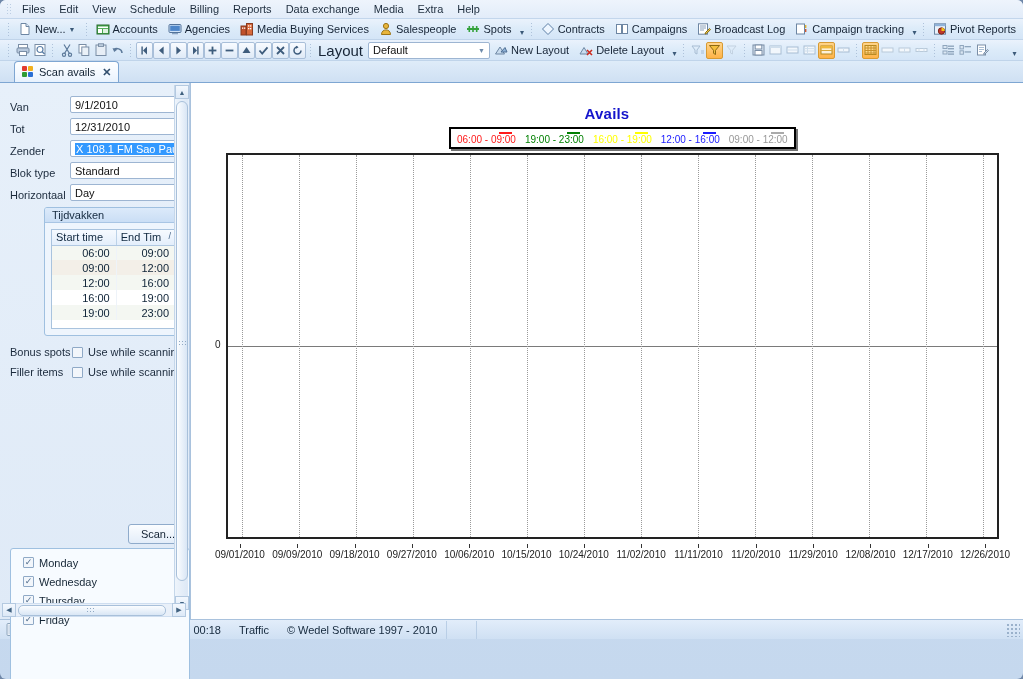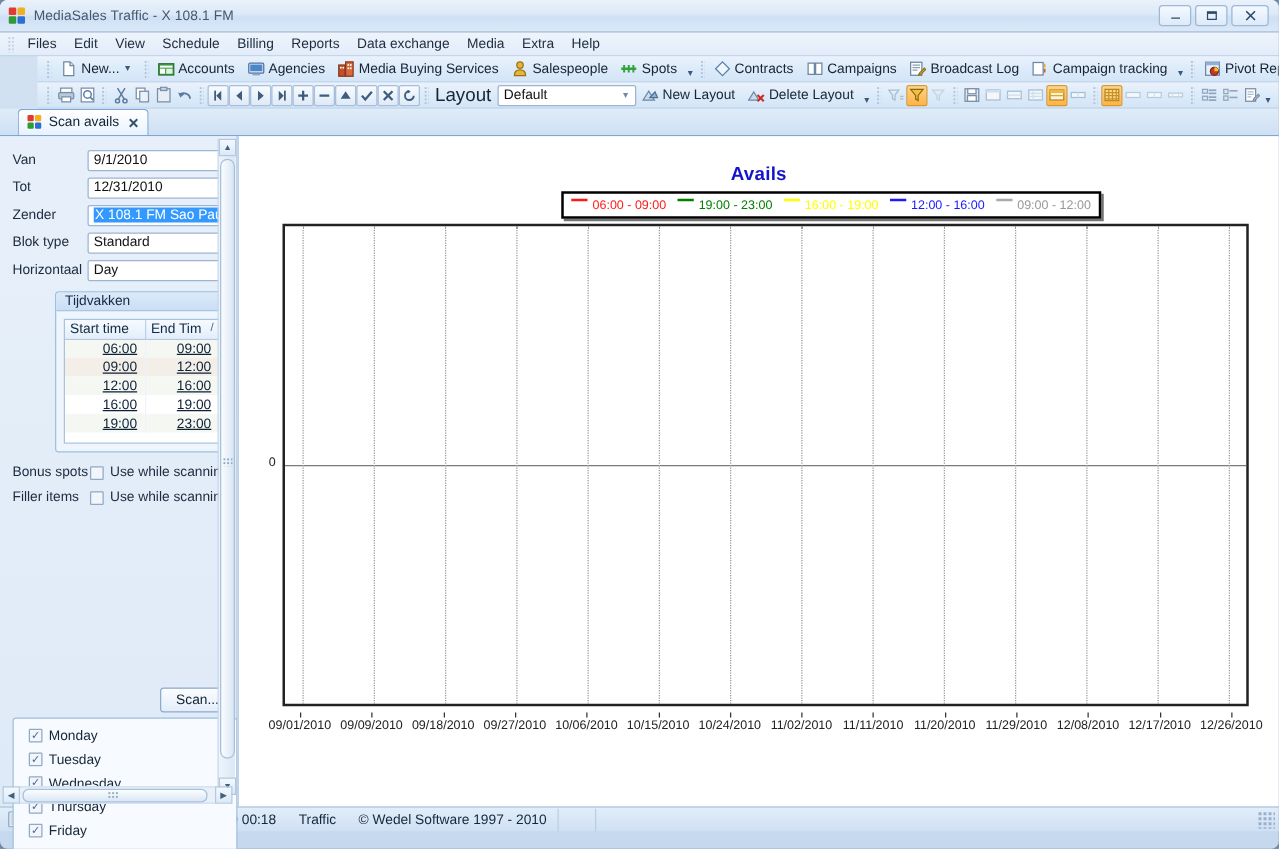--- a/index.html
+++ b/index.html
@@ -53,21 +53,21 @@
   }
   .grip { width:5px; height:13px; margin-right:4px;
     background-image: radial-gradient(#b6c9e0 40%, transparent 41%);
     background-size: 3px 3px; opacity:.9; flex:none;}
   .menu-item { padding:2px 7px; font-size:11px; color:#1d2c3d; cursor:default; white-space:nowrap;}
   
   .toolbar {
     height:21px; display:flex; align-items:center;
     background: linear-gradient(180deg,#eaf2fc 0%,#dcebf9 50%,#d4e5f7 100%);
     border-bottom:1px solid #c0d4ea;
-    padding-left:4px; overflow:hidden;margin-left:30px;
+    padding-left:4px; overflow:hidden;
   }
   .tb-btn {
     display:flex;align-items:center;gap:3px;
     padding:1px 5px 1px 3px;height:18px;border:1px solid transparent;border-radius:3px;
     font-size:11px;color:#162436;white-space:nowrap;
   }
   .tb-dots { width:4px;height:15px;margin:0 3px;flex:none;
     background-image: radial-gradient(#aec2da 40%, transparent 41%);
     background-size:3px 3px;}
   .ico { width:14px;height:14px;flex:none;display:inline-block;position:relative;}
@@ -104,21 +104,21 @@
   .tab .logo i:nth-child(4){background:#2b6fd4;left:6px;top:6px;}
   .tab .x{color:#33506f;font-size:11px;font-weight:bold;padding-left:2px;}
   
   .content{display:flex;height:536px;background:#d5e3f3;}
   .leftpane{
     width:190px;flex:none;position:relative;
     background:linear-gradient(180deg,#e7f0fa 0%,#dfeaf7 100%);
     border-right:1px solid #b8cde6;
     padding:8px 0 0 0;
   }
-  .frow{display:flex;align-items:center;height:22px;padding-left:10px;}
+  .frow{display:flex;align-items:flex-end;height:22px;padding-left:10px;}
   .flabel{width:60px;font-size:11px;color:#1b2a3c;flex:none;}
   .fctrl{
     width:118px;height:17px;background:#fff;border:1px solid #9db5d2;border-radius:2px;
     display:flex;align-items:center;padding:0 2px 0 4px;font-size:11px;color:#111;
   }
   .fctrl .val{overflow:hidden;white-space:nowrap;}
   .fctrl .val.sel{background:#3399ff;color:#fff;padding:0 1px;}
   .fctrl .caret{margin-left:auto;color:#6f8bab;font-size:7px;padding-right:2px;}
   .group{
     margin:6px 0 0 44px;width:140px;
@@ -132,21 +132,20 @@
   table.grid{border-collapse:collapse;width:100%;font-size:11px;}
   table.grid th{
     background:linear-gradient(180deg,#f6faff,#e3eefb);
     border-right:1px solid #bcd2e8;border-bottom:1px solid #b0c8e2;
     font-weight:normal;color:#10283f;text-align:left;padding:1px 4px;height:15px;
   }
   table.grid th .sortmark{float:right;color:#49688a;font-size:9px;}
   table.grid td{
     text-align:right;padding:1px 6px 1px 4px;height:15px;color:#0d2236;
     border-right:1px solid #eef3f9;
-    text-decoration:underline;
   }
   table.grid tr:nth-child(odd) td{background:#f4f7f2;}
   table.grid tr.alt td{background:#f3efe8;}
   .chkrow{display:flex;align-items:center;height:20px;padding-left:10px;font-size:11px;color:#1b2a3c;}
   .chkrow .cl{width:62px;flex:none;}
   .cb{width:11px;height:11px;border:1px solid #8fa9c6;background:#f2f6fb;border-radius:1px;
       display:inline-flex;align-items:center;justify-content:center;margin-right:5px;flex:none;}
   .cb.checked:after{content:"✓";font-size:9px;color:#4f6b8b;line-height:1;}
   .scan-btn{
     position:absolute;left:128px;top:441px;width:60px;height:20px;
@@ -192,21 +191,21 @@
   .chartpane{flex:1;position:relative;background:#ffffff;border-left:1px solid #a9c2dd;}
   .chart-title{
     position:absolute;left:0;right:0;top:22px;text-align:center;
     font-size:15px;font-weight:bold;color:#1414cc;letter-spacing:.2px;
   }
   .legend-box{
     position:absolute;left:258px;top:44px;height:22px;
     background:#fff;border:2px solid #000;display:flex;align-items:center;padding:0 6px;
     box-shadow:2px 2px 0 rgba(0,0,0,.55);
   }
-  .leg{display:flex;align-items:flex-start;margin-right:9px;font-size:10px;white-space:nowrap;}
+  .leg{display:flex;align-items:flex-end;margin-right:9px;font-size:10px;white-space:nowrap;flex-direction:column;}
   .leg .dash{width:13px;height:2px;margin-right:4px;display:inline-block;}
   .plot{
     position:absolute;left:35px;top:70px;right:24px;bottom:80px;
     border:2px solid #222;background:#fff;
   }
   .gl-v{position:absolute;top:0;bottom:0;width:0;border-left:1px dotted #9a9a9a;}
   .gl-h{position:absolute;left:0;right:0;height:0;border-top:1px solid #7a7a7a;}
   .ytick{position:absolute;font-size:10px;color:#222;}
   .xlabels{position:absolute;left:35px;right:24px;bottom:56px;height:14px;}
   .xlab{position:absolute;font-size:10px;color:#222;transform:translateX(-50%);white-space:nowrap;}
@@ -220,47 +219,20 @@
   .sb-cell{padding:0 9px;height:18px;display:flex;align-items:center;border-right:1px solid #b9cee6;}
   .sb-cell.first{border-right:1px solid #b9cee6;padding:0 6px;}
   .sb-grip{margin-left:auto;width:14px;height:14px;margin-right:3px;
     background-image:radial-gradient(#9ab1cb 40%,transparent 41%);background-size:4px 4px;}
 </style>
 </head>
 <body>
 
 <div class="app-window">
 
-  <div class="titlebar">
-    <span class="app-logo">
-      <i></i>
-        <i></i>
-        <i></i>
-        <i></i>
-    </span>
-    <span class="title-text">MediaSales Traffic - X 108.1 FM</span>
-    <span class="win-btns">
-      <span class="win-btn">
-        <svg width="9" height="9" viewBox="0 0 9 9">
-            <rect x="1" y="6" width="7" height="1" fill="#2c4b6b"></rect>
-          </svg>
-      </span>
-      <span class="win-btn">
-        <svg width="9" height="9" viewBox="0 0 9 9">
-            <rect x="1" y="1.5" width="7" height="6" fill="none" stroke="#2c4b6b"></rect>
-            <rect x="1" y="1.5" width="7" height="1.6" fill="#2c4b6b"></rect>
-          </svg>
-      </span>
-      <span class="win-btn close">
-        <svg width="9" height="9" viewBox="0 0 9 9">
-            <path d="M1 1 L8 8 M8 1 L1 8" stroke="#2c4b6b" stroke-width="1.3" fill="none"></path>
-          </svg>
-      </span>
-    </span>
-  </div>
 
   <div class="menubar">
     <span class="grip"></span>
     <span class="menu-item">Files</span>
     <span class="menu-item">Edit</span>
     <span class="menu-item">View</span>
     <span class="menu-item">Schedule</span>
     <span class="menu-item">Billing</span>
     <span class="menu-item">Reports</span>
     <span class="menu-item">Data exchange</span>
@@ -734,24 +706,20 @@
         <span>Use while scanning</span>
       </div>
 
       <div class="scan-btn">Scan...</div>
 
       <div class="dagen">
         <div class="list">
           <div class="item">
             <span class="cb checked"></span>
             <span>Monday</span>
-          </div>
-          <div class="item">
-            <span class="cb checked"></span>
-            <span>Tuesday</span>
           </div>
           <div class="item">
             <span class="cb checked"></span>
             <span>Wednesday</span>
           </div>
           <div class="item">
             <span class="cb checked"></span>
             <span>Thursday</span>
           </div>
           <div class="item">

